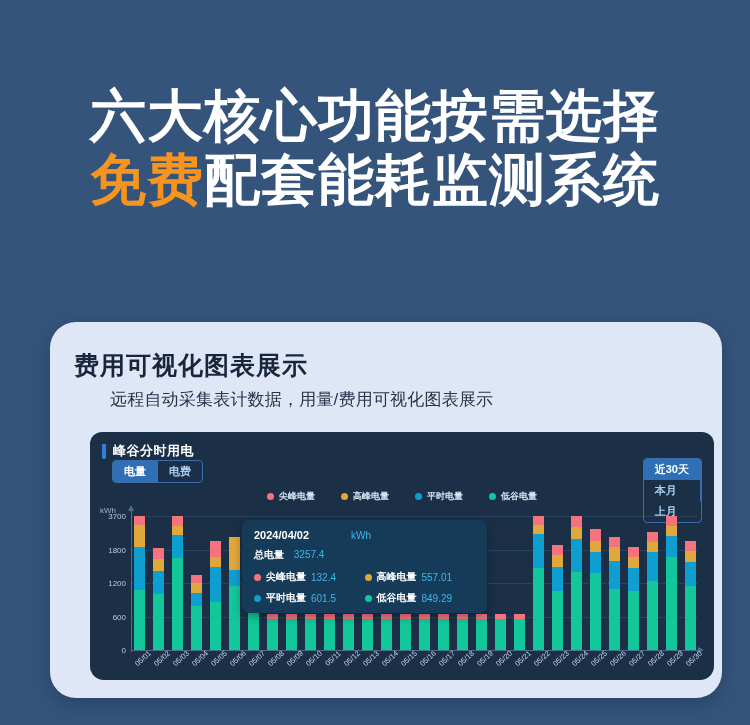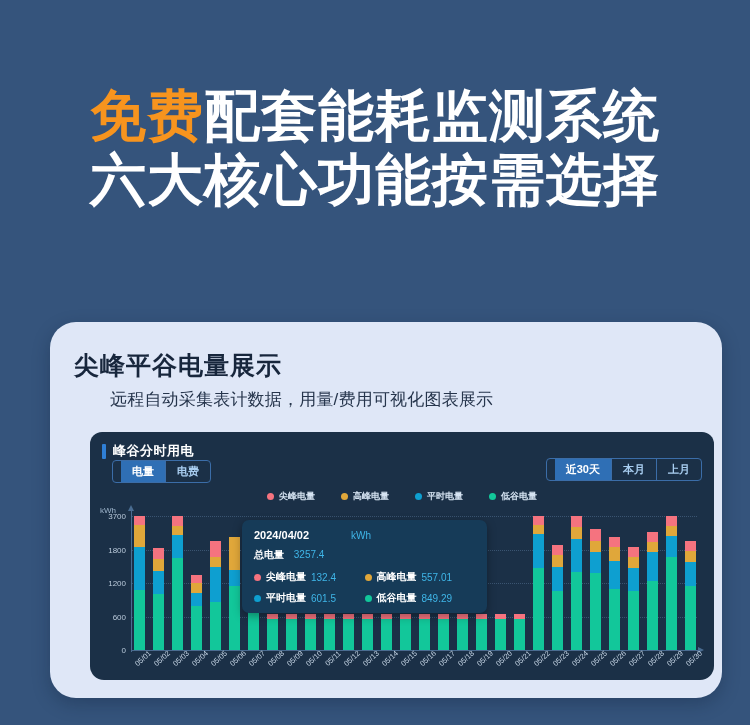--- a/index.html
+++ b/index.html
@@ -41,31 +41,31 @@
     position: absolute; left: 74px; top: 432px; width: 624px; height: 248px;
     background: #1b3047; border-radius: 12px 12px 14px 14px; overflow: hidden; margin-left: 16px;
   }
   .panel-head { position: relative; height: 58px; }
   .panel-title-row { display: flex; align-items: center; padding: 10px 0 0 12px; }
   .title-bar { width: 4px; height: 15px; background: #2f7fd6; border-radius: 1px; margin-right: 7px; }
   .panel-title { font-size: 13px; font-weight: bold; color: #ffffff; letter-spacing: .5px; }
 
   .seg {
     display: inline-flex; border: 1px solid #3b6da8; border-radius: 4px;
-    overflow: hidden; background: #1b3047; padding-left: 8px;
+    overflow: hidden; background: #1b3047;
   }
   .seg > div {
     font-size: 11px; font-weight: bold; color: #a8cdf0; padding: 4px 11px;
     border-right: 1px solid #3b6da8; line-height: 13px; white-space: nowrap;
   }
   .seg > div:last-child { border-right: none; }
   .seg > div.on { background: #2f6fb5; color: #ffffff; }
 
   .seg-left { position: absolute; left: 22px; top: 28px; }
-  .seg-right { position: absolute; right: 12px; top: 26px; }
+  .seg-right { position: absolute; right: 12px; top: 26px; flex-direction: column; }
 
   
   .legend {
     position: absolute; left: 0; top: 58px; width: 624px;
     display: flex; justify-content: center; gap: 26px;
   }
   .lg { display: flex; align-items: center; gap: 5px; }
   .lg-dot { width: 7px; height: 7px; border-radius: 50%; }
   .lg-tx { font-size: 9px; font-weight: bold; color: #d5e3f2; white-space: nowrap; }
 
@@ -132,26 +132,26 @@
   .tip-dot { width: 7px; height: 7px; border-radius: 50%; flex: none; }
   .tip-k { font-size: 10px; color: #ffffff; font-weight: bold; white-space: nowrap; }
   .tip-v { font-size: 10px; color: #3fb6e8; white-space: nowrap; }
 </style>
 </head>
 <body>
 
 <div id="root">
 
   <div class="hero">
+    <div class="hero-line">六大核心功能按需选择</div>
     <div class="hero-line"><span class="hero-accent">免费</span><span>配套能耗监测系统</span></div>
-    <div class="hero-line">六大核心功能按需选择</div>
   </div>
 
   <div class="card">
-    <div class="card-title">尖峰平谷电量展示</div>
+    <div class="card-title">费用可视化图表展示</div>
     <div class="card-sub">远程自动采集表计数据，用量/费用可视化图表展示</div>
   </div>
 
   <div class="panel">
 
     <div class="panel-head">
       <div class="panel-title-row">
         <div class="title-bar"></div>
         <div class="panel-title">峰谷分时用电</div>
       </div>

